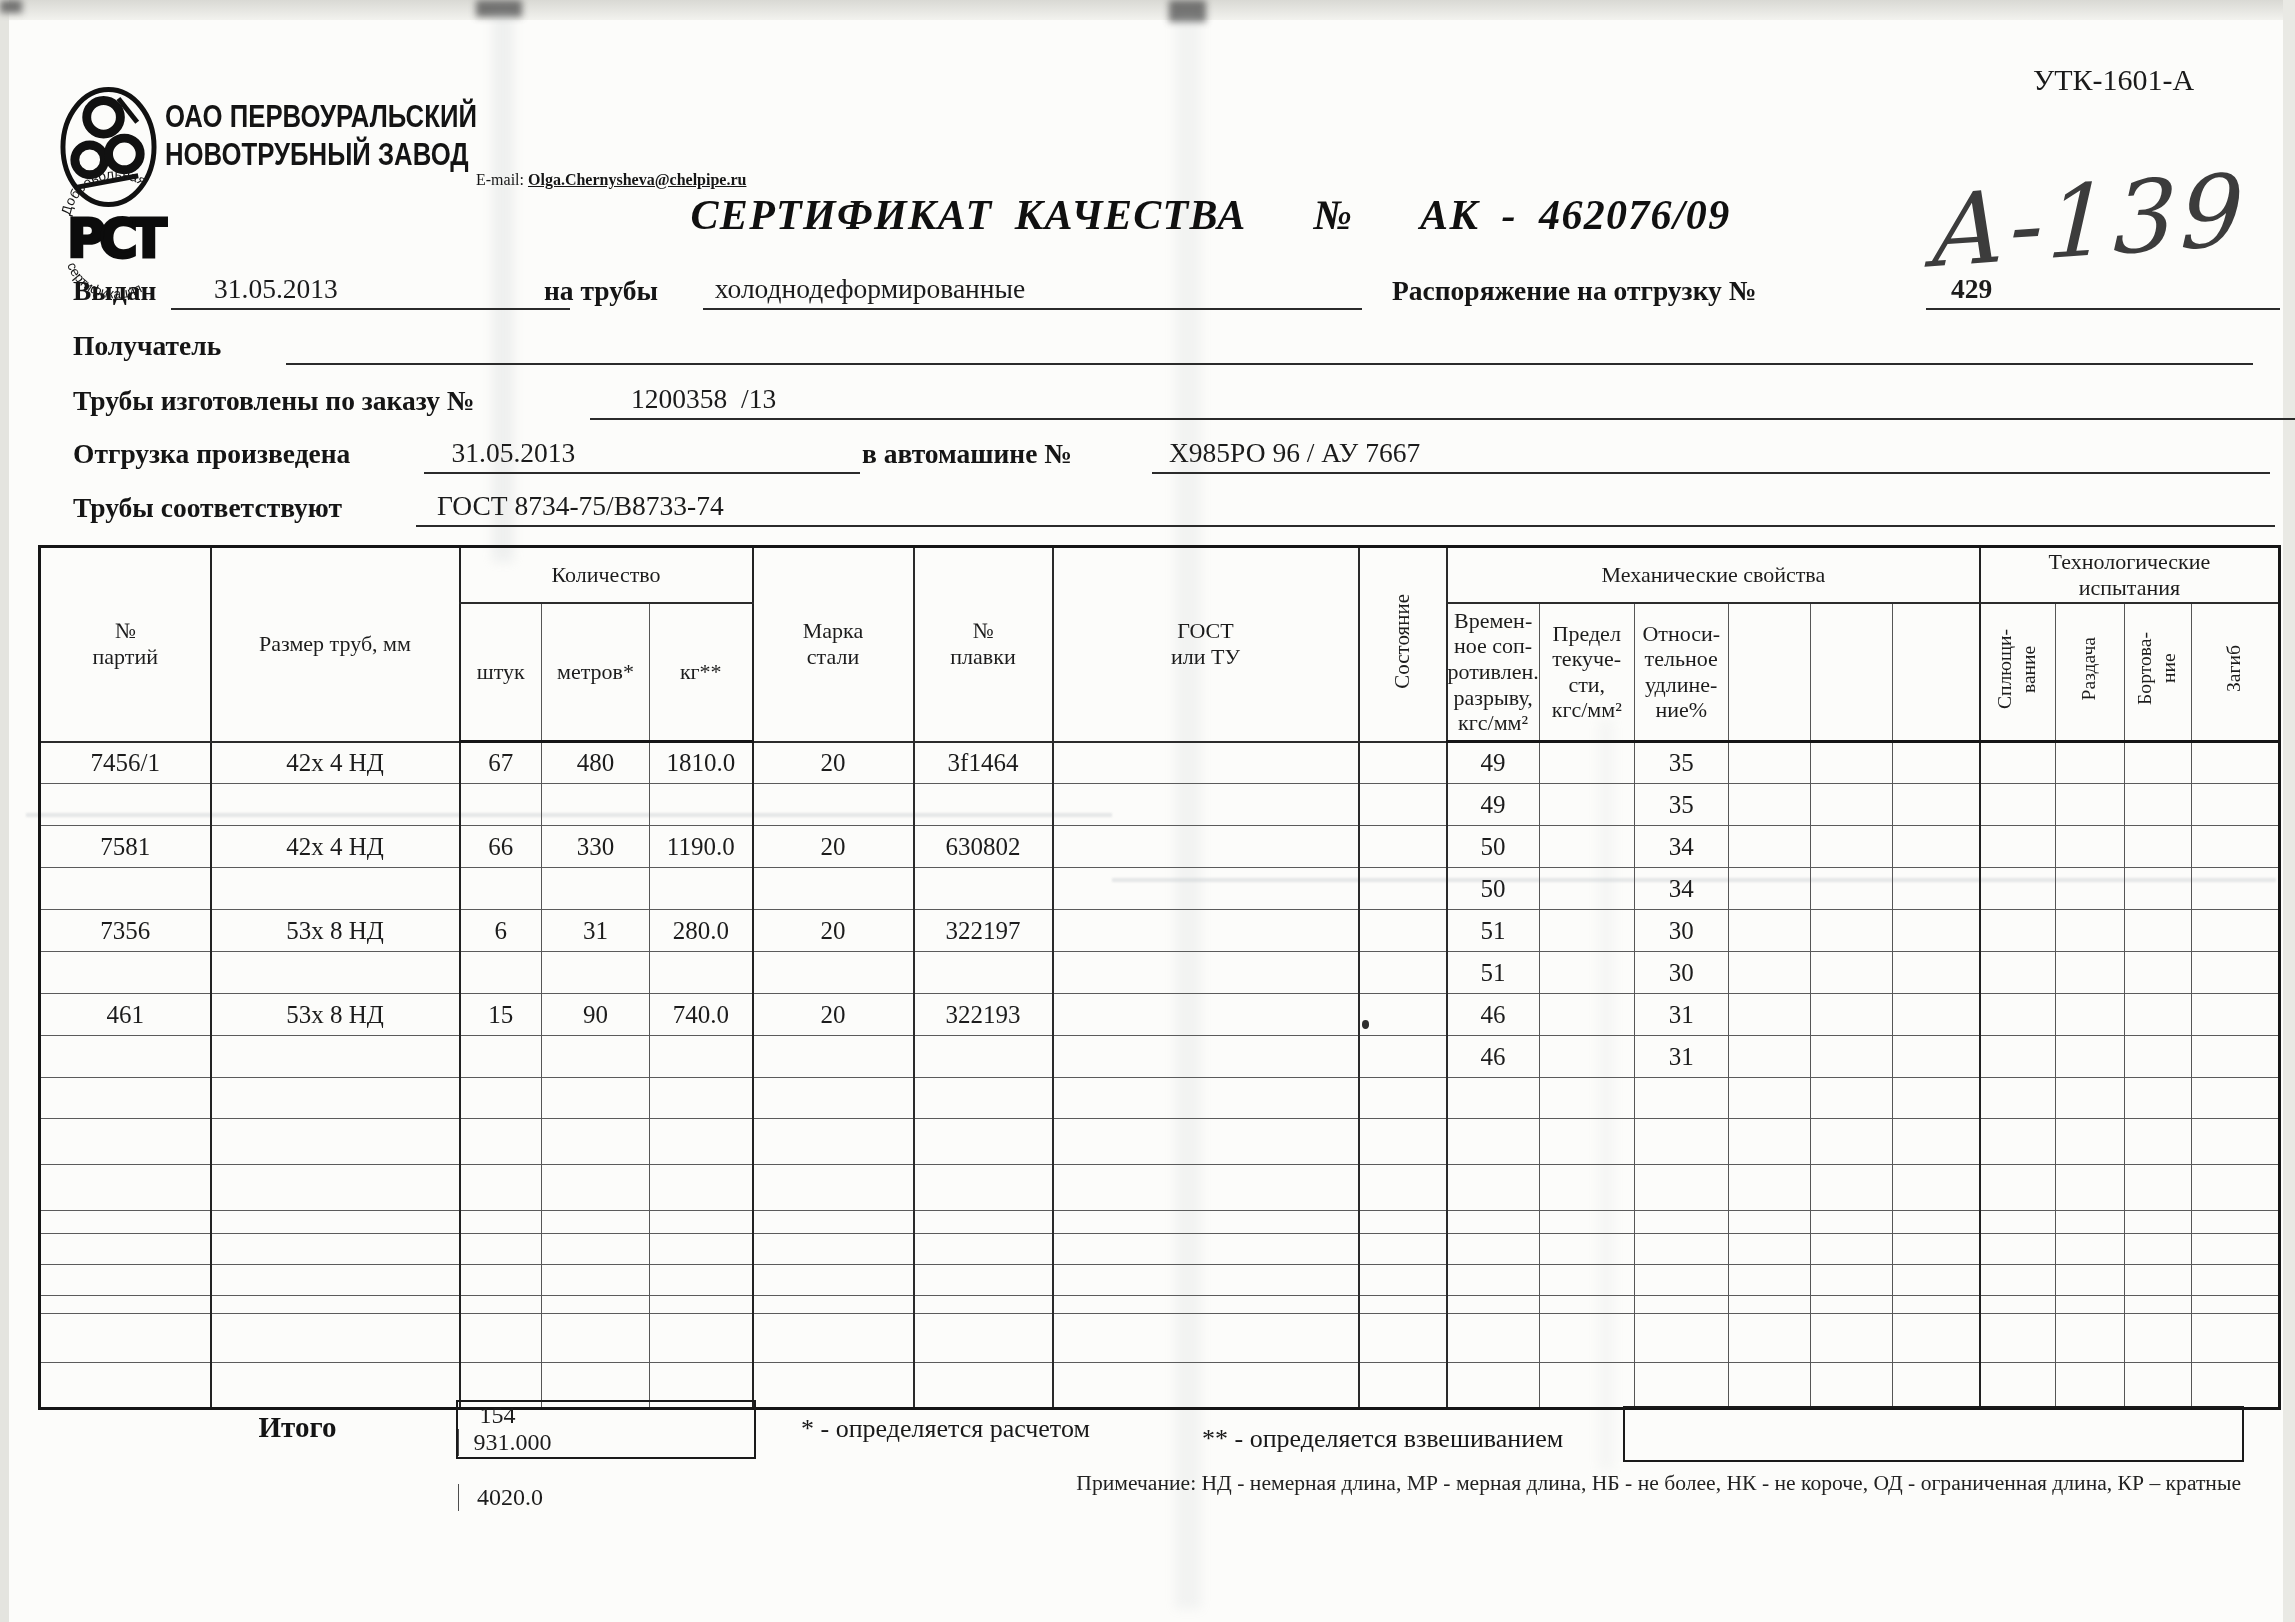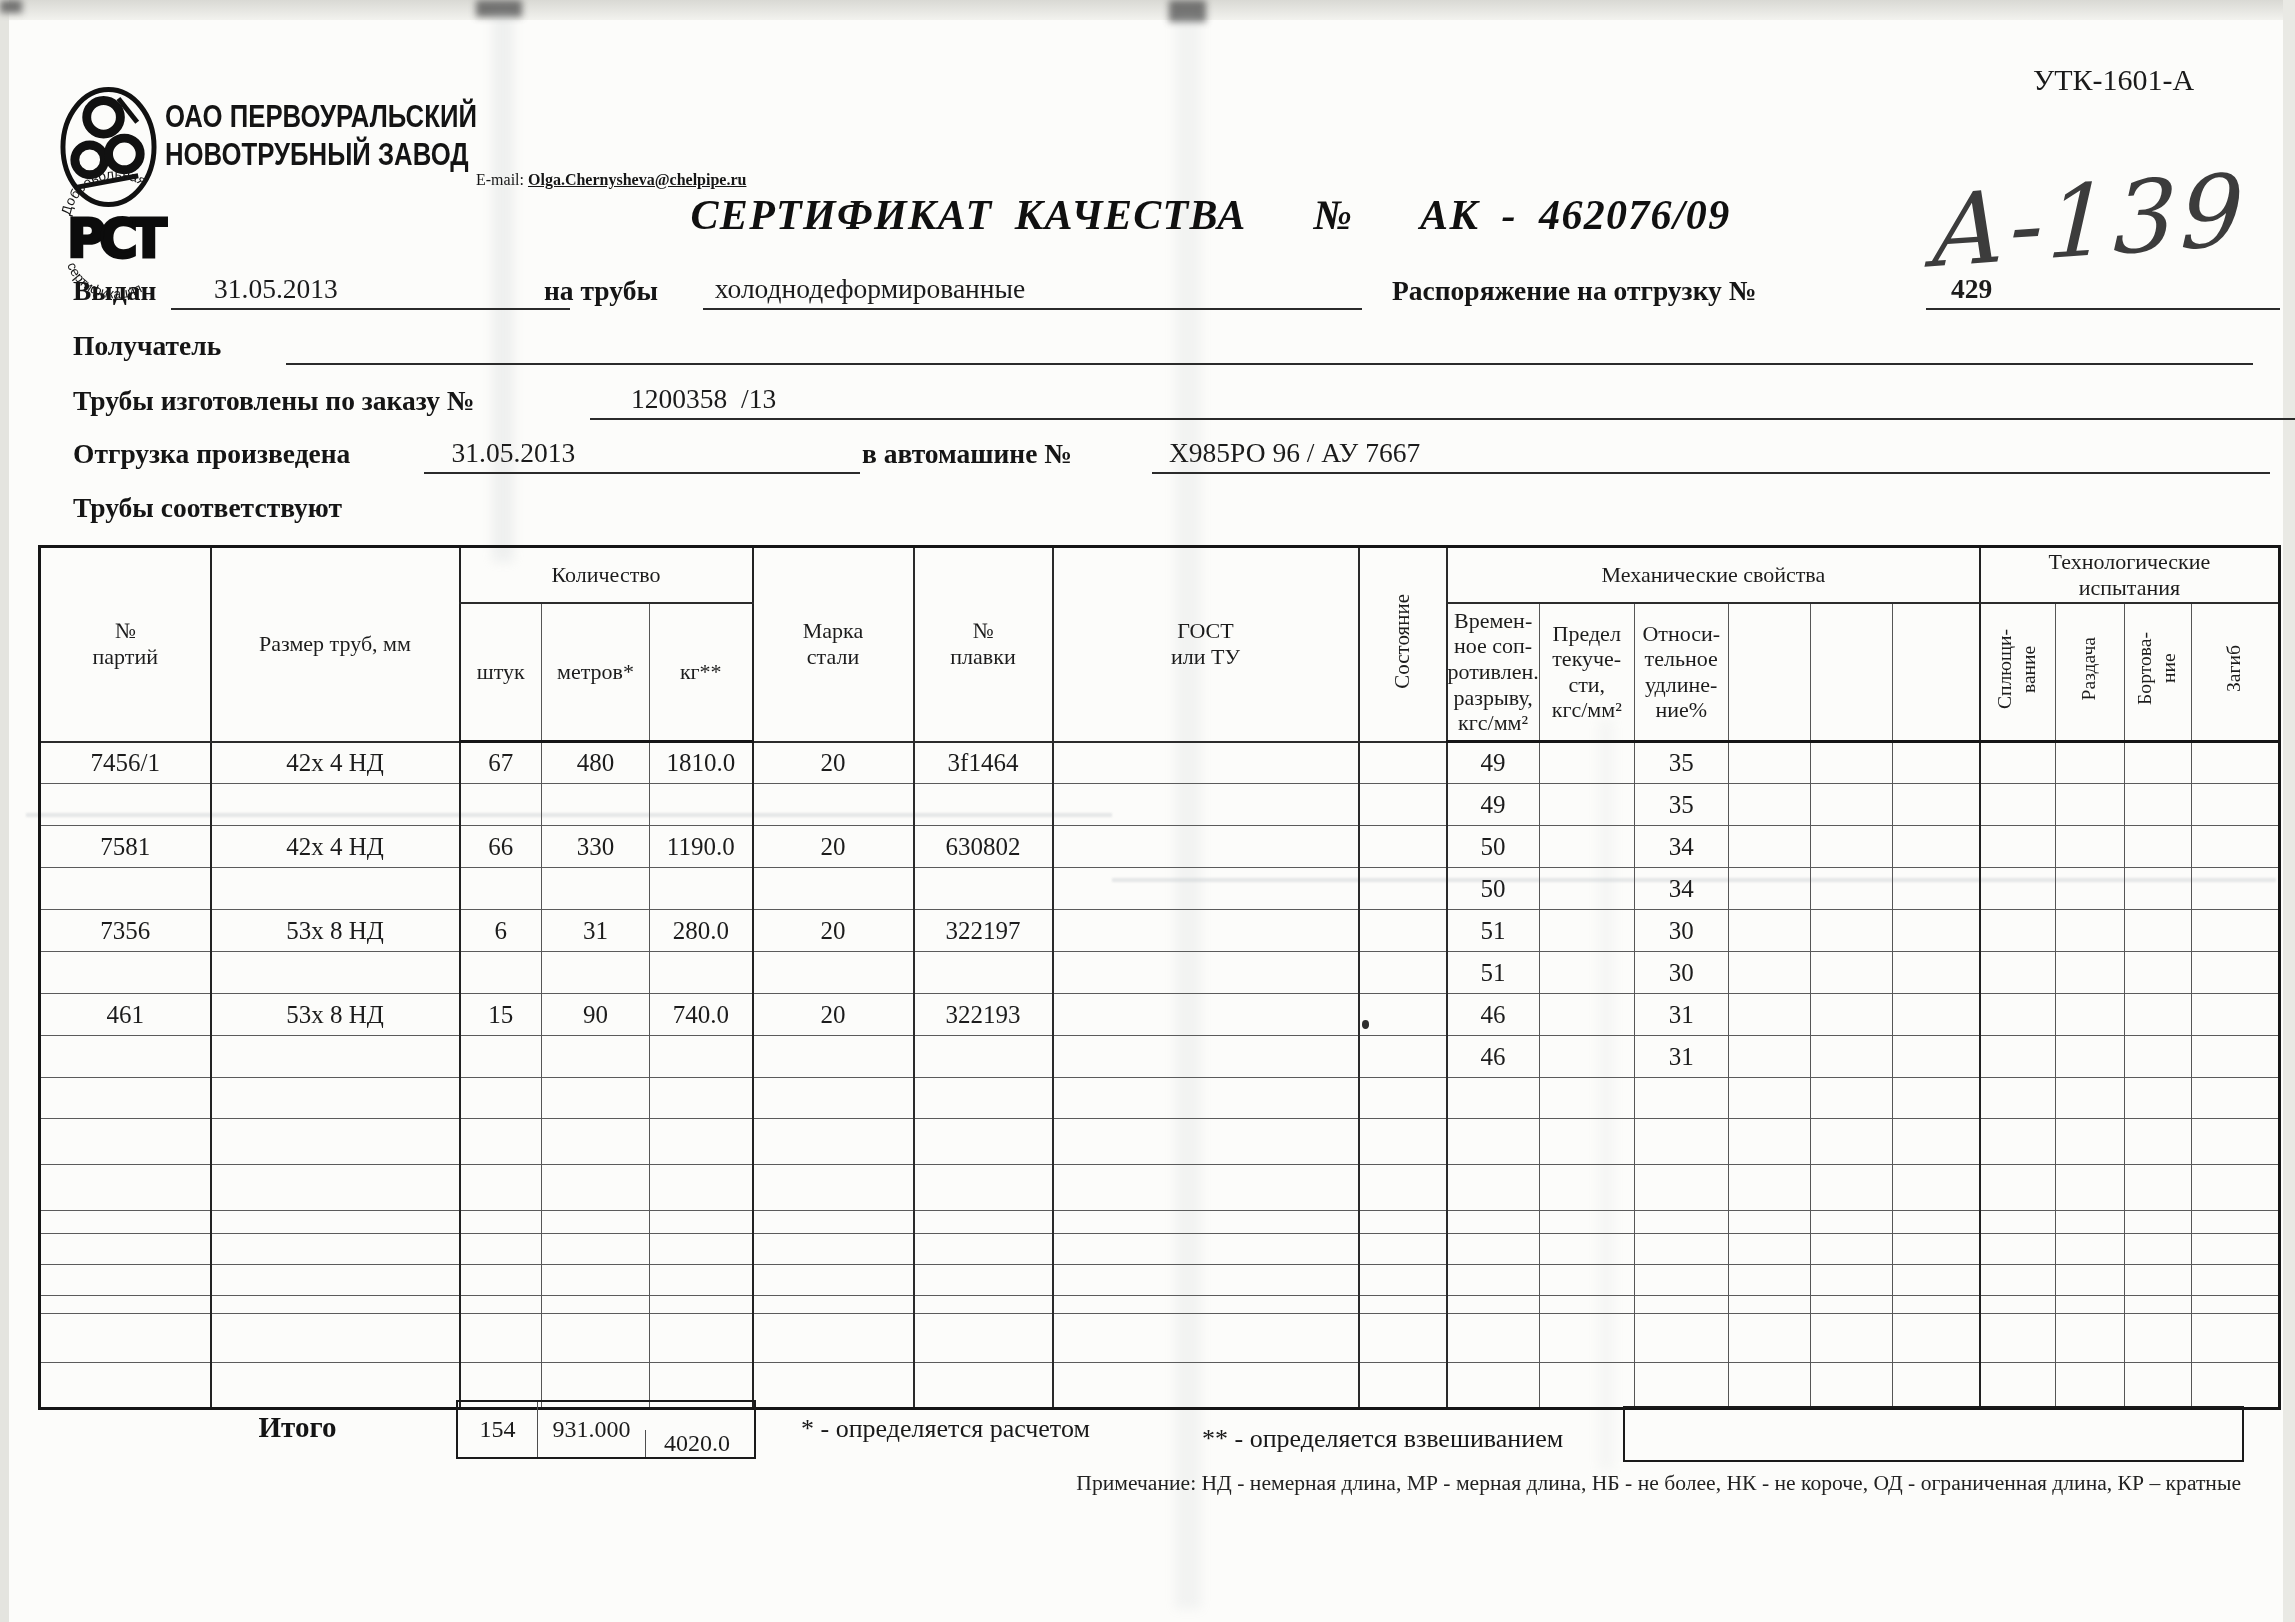--- a/index.html
+++ b/index.html
@@ -66,21 +66,21 @@
   tbody td:nth-child(7){border-left:2px solid #2a2a2a;border-radius:11px;}
   tbody td:nth-child(8){border-left:2px solid #2a2a2a;}
   tbody td:nth-child(9){border-left:2px solid #2a2a2a;}
   tbody td:nth-child(10){border-left:2px solid #2a2a2a;}
   tbody td:nth-child(16){border-left:2.6px solid #222;}
   tbody td:nth-child(1){border-left:none;}
   
   .totals-label{position:absolute;left:216px;top:1411px;width:163px;text-align:center;
     font-size:29px;font-weight:bold;color:#141414;}
   .totals-box{position:absolute;left:456px;top:1400px;width:296px;height:55px;
-    border:2.6px solid #1a1a1a;display:flex;}
+    border:2.6px solid #1a1a1a;display:flex;flex-direction:column;}
   .totals-box .cell{border-left:1.3px solid #4e4e4e;display:flex;align-items:center;
     justify-content:center;font-size:24px;color:#1c1c1c;}
   .totals-box .cell:first-child{border-left:none;}
   .fn1{position:absolute;left:801px;top:1414px;font-size:26px;color:#191919;}
   .fn2{position:absolute;left:1202px;top:1424px;font-size:26px;color:#191919;}
   .empty-box{position:absolute;left:1623px;top:1406px;width:617px;height:52px;
     border:2.6px solid #1a1a1a;}
   .note-line{position:absolute;left:994px;top:1471px;width:1247px;text-align:right;
     font-size:21.6px;color:#222;}
 </style>
@@ -151,20 +151,21 @@
 
   <div class="flabel" style="left:73px;top:385px;">Трубы изготовлены по заказу №</div>
   <div class="uline" style="left:590px;top:383px;width:1664px;padding-left:41px;white-space:pre;">1200358  /13</div>
 
   <div class="flabel" style="left:73px;top:438px;">Отгрузка произведена</div>
   <div class="uline" style="left:424px;top:437px;width:408px;padding-left:27.5px;">31.05.2013</div>
   <div class="flabel" style="left:862px;top:438px;">в автомашине №</div>
   <div class="uline" style="left:1152px;top:437px;width:1101px;padding-left:17px;">Х985РО 96 / АУ 7667</div>
 
   <div class="flabel" style="left:73px;top:492px;">Трубы соответствуют</div>
+  <div class="uline" style="left:416px;top:490px;width:1838px;padding-left:21px;">ГОСТ 8734-75/В8733-74</div>
 
   <table class="cert">
     <colgroup>
       <col style="width:171px">
         <col style="width:249px">
         <col style="width:82px">
       <col style="width:108px">
         <col style="width:103px">
         <col style="width:161px">
       <col style="width:139px">

